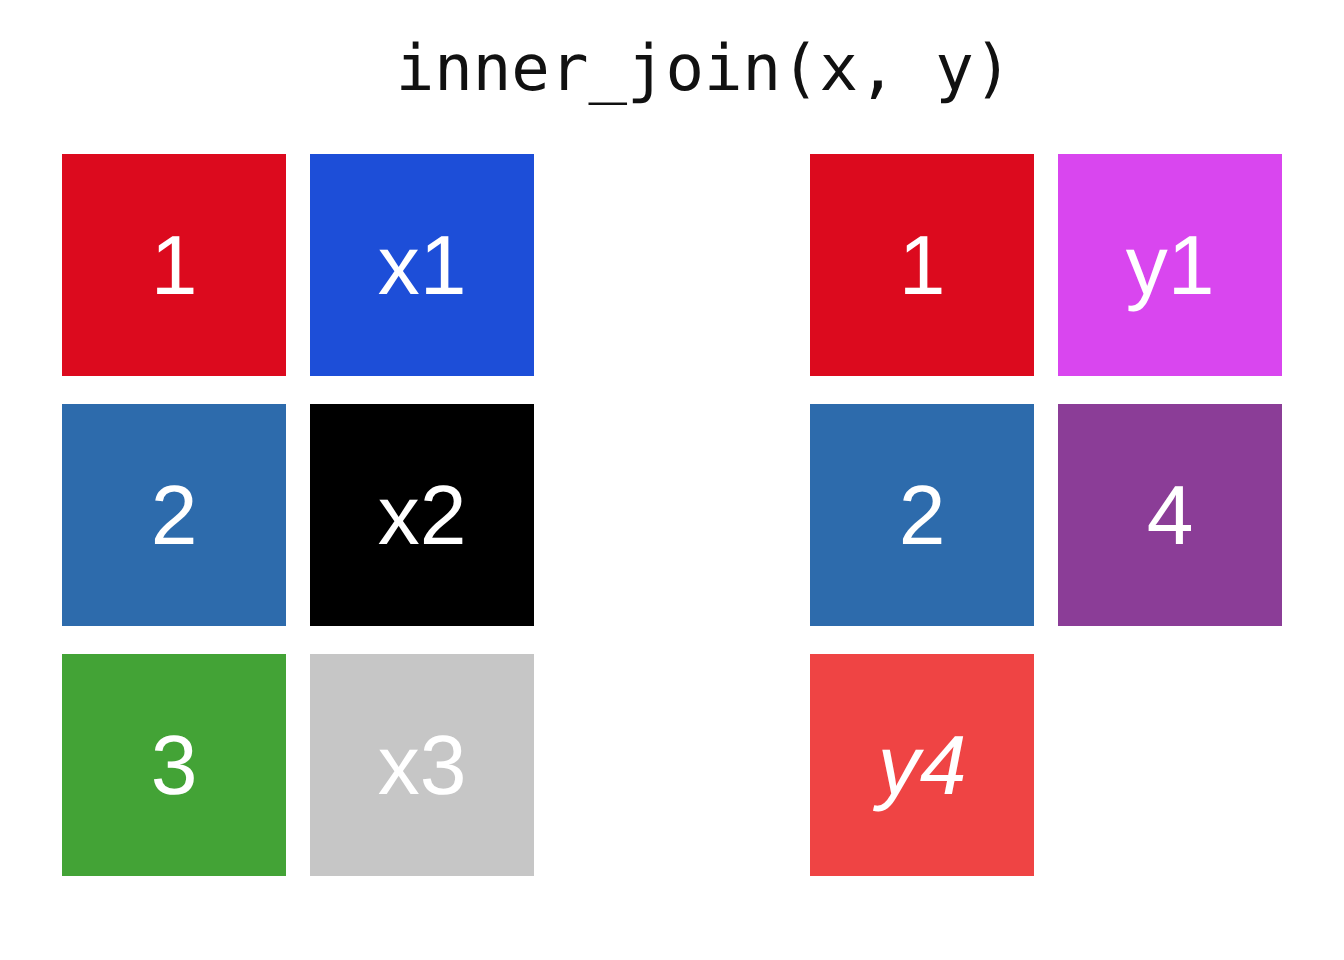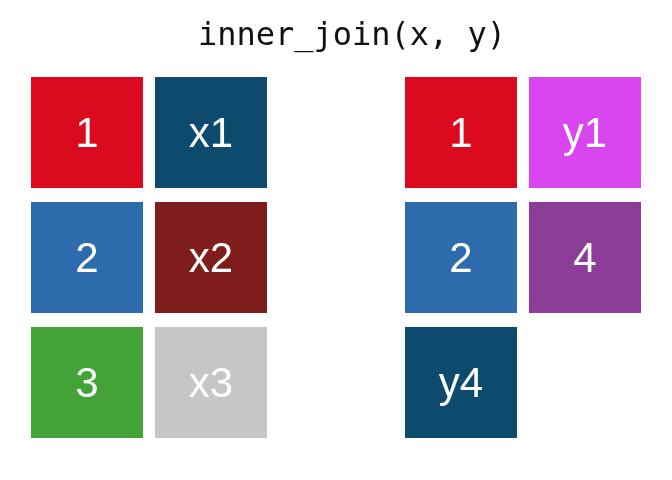--- a/index.html
+++ b/index.html
@@ -49,32 +49,32 @@
 </style>
 </head>
 <body>
 
 <div class="canvas">
 
   <div class="title">inner_join(x, y)</div>
 
   <div class="jointable table-x">
     <div class="cell" style="background-color: rgb(220, 10, 30);">1</div>
-    <div class="cell" style="background-color: #0c4a6e;">x1</div>
+    <div class="cell" style="background-color: #1d4ed8;">x1</div>
 
     <div class="cell" style="background-color: rgb(45, 107, 172);">2</div>
-    <div class="cell" style="background-color: #7f1d1d; text-align: center;">x2</div>
+    <div class="cell" style="background-color: #000000; text-align: center;">x2</div>
 
     <div class="cell" style="background-color: rgb(67, 163, 54);">3</div>
     <div class="cell" style="background-color: rgb(198, 198, 198);">x3</div>
   </div>
 
   <div class="jointable table-y">
     <div class="cell" style="background-color: rgb(220, 10, 30);">1</div>
     <div class="cell" style="background-color: #d946ef;">y1</div>
 
     <div class="cell" style="background-color: rgb(45, 107, 172);">2</div>
 
     <div class="cell" style="background-color: rgb(139, 61, 151);">4</div>
-    <div class="cell" style="background-color: #0c4a6e;">y4</div>
+    <div class="cell" style="background-color: #ef4444; font-style: italic;">y4</div>
   </div>
 
 </div>
 
 </body></html>

